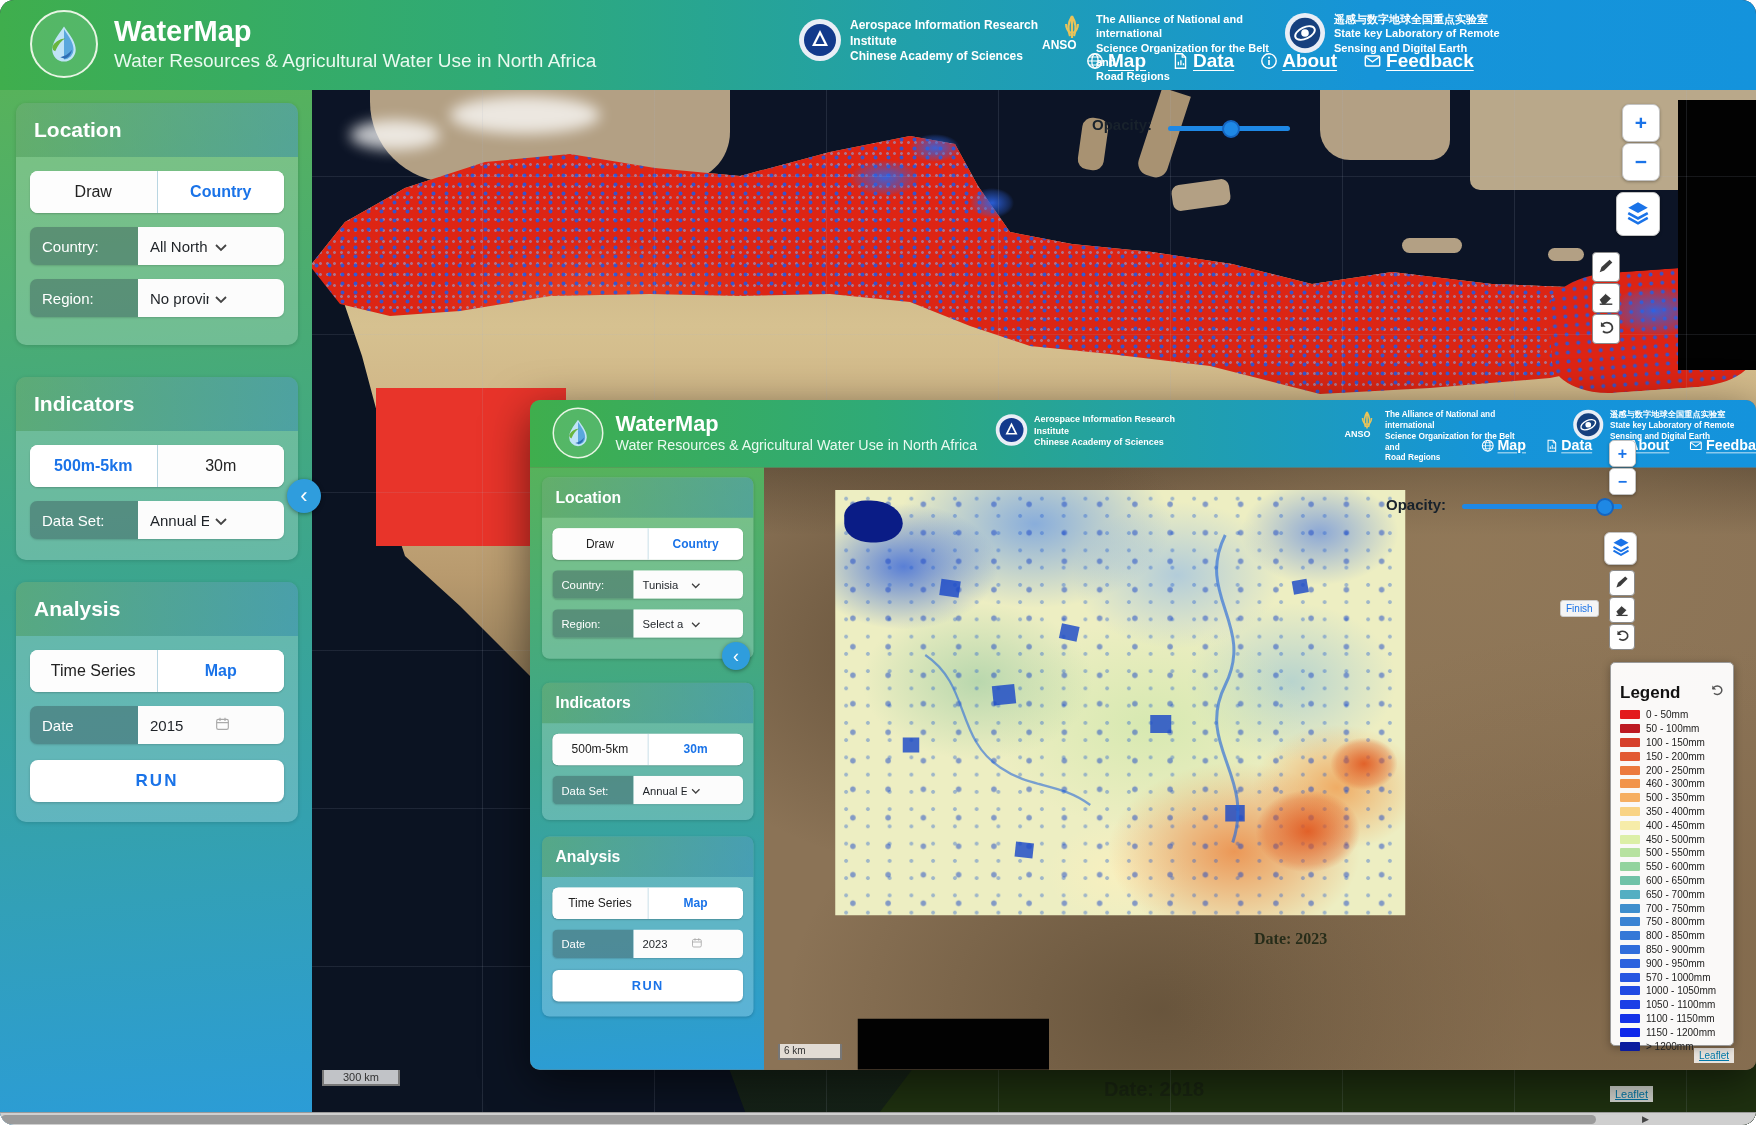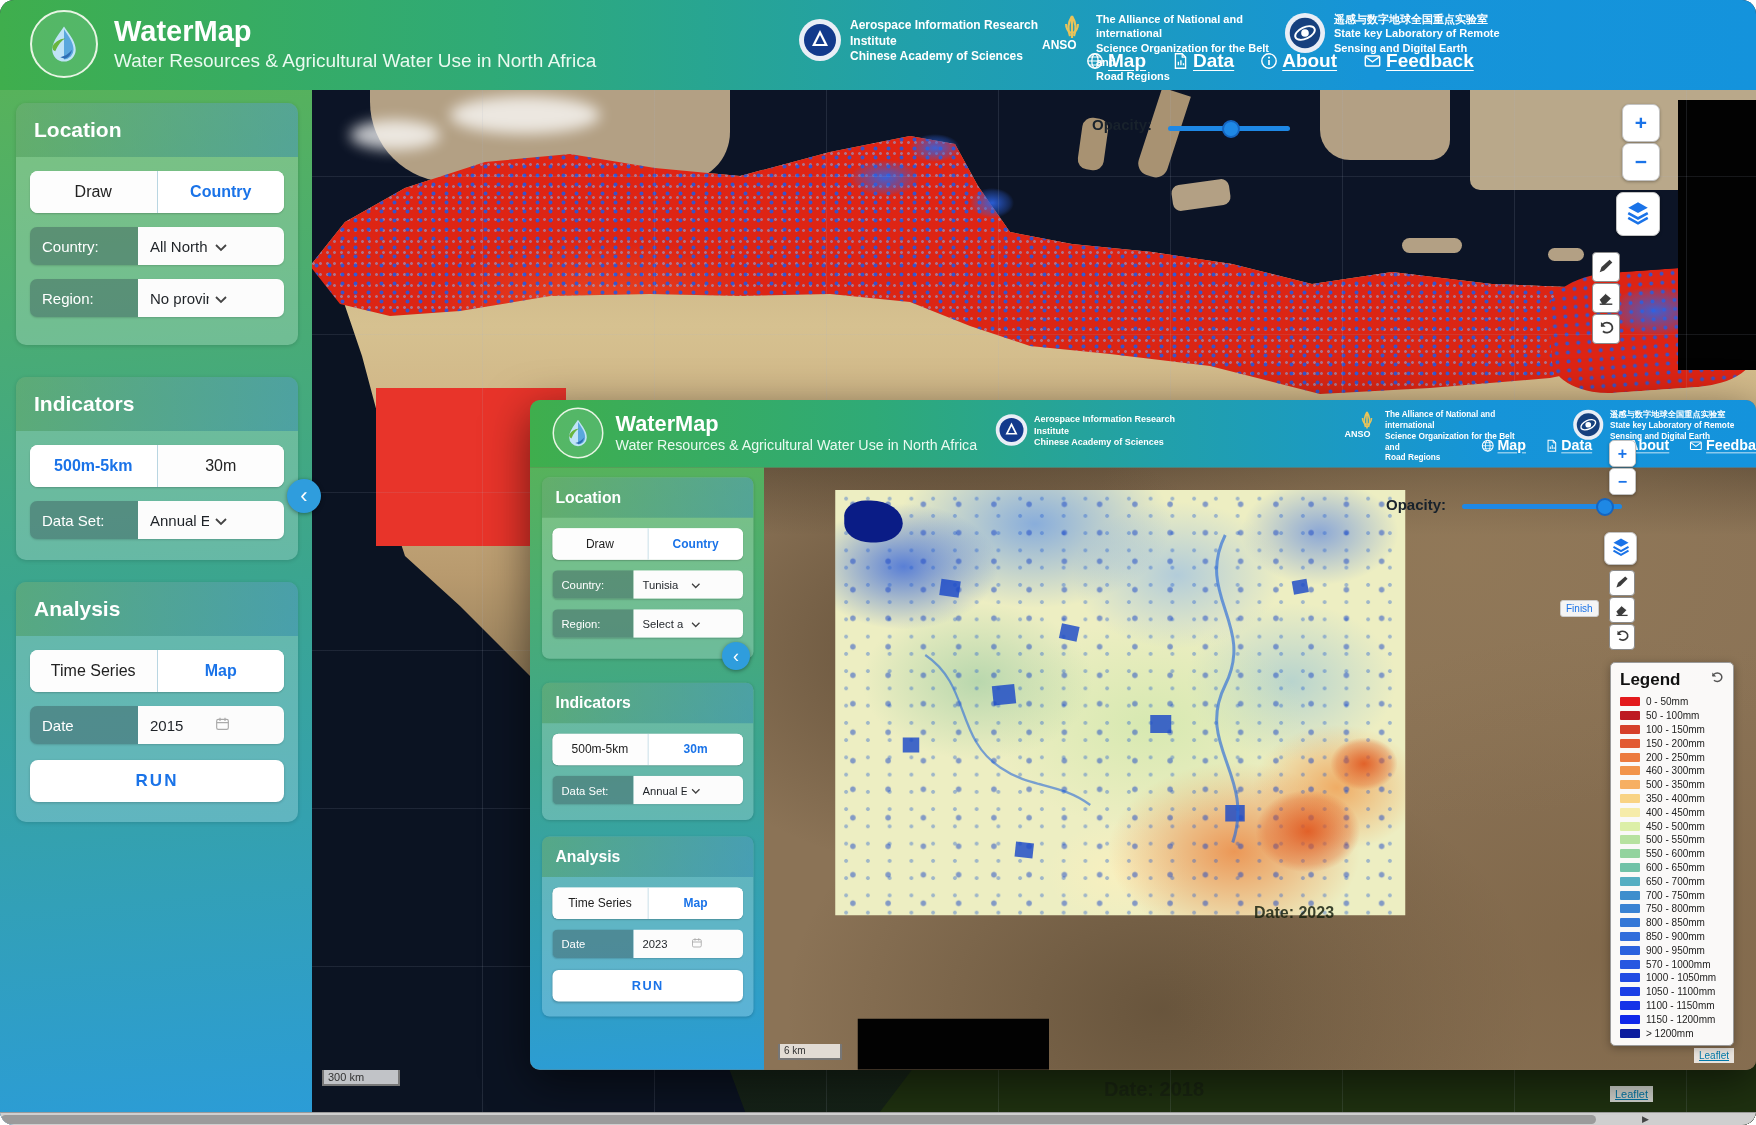--- a/index.html
+++ b/index.html
@@ -123,21 +123,21 @@
       radial-gradient(200px 150px at 80% 45%,rgba(120,180,220,0.45),transparent 70%),
       radial-gradient(240px 170px at 70% 85%,rgba(235,130,60,0.8),transparent 70%),
       radial-gradient(160px 120px at 88% 70%,rgba(240,150,70,0.75),transparent 70%),
       radial-gradient(140px 100px at 50% 90%,rgba(250,240,190,0.85),transparent 70%);
     background-size:47px 38px,29px 23px,auto,auto,auto,auto,auto,auto,auto,auto,auto,auto;}
   .water{position:absolute;left:12px;top:14px;width:78px;height:56px;background:#0a1c86;border-radius:40% 60% 50% 50%;}
   .bsq{position:absolute;background:#1b49c8;opacity:0.82;}
   .orangep{position:absolute;border-radius:45%;background:radial-gradient(closest-side,rgba(224,86,30,0.9),rgba(224,86,30,0.3) 80%,transparent);}
   
   .legend{position:absolute;left:1080px;top:262px;width:124px;height:384px;background:rgba(255,255,255,0.96);
-    border:1px solid #9a9a9a;border-radius:5px;padding:7px 9px;box-sizing:border-box;z-index:50;box-shadow:0 2px 8px rgba(0,0,0,0.3);}
+    border:1px solid #9a9a9a;border-radius:5px;padding:20px 9px;box-sizing:border-box;z-index:50;box-shadow:0 2px 8px rgba(0,0,0,0.3);}
   .lg-title{display:flex;align-items:center;justify-content:space-between;font-size:17px;font-weight:bold;color:#111;margin-bottom:5px;}
   .lg-row{display:flex;align-items:center;gap:6px;height:13.8px;}
   .lg-swatch{width:20px;height:9px;border-radius:1px;flex:0 0 auto;}
   .lg-label{font-size:10px;color:#222;white-space:nowrap;}
   .finishchip{position:absolute;background:#f4f4f4;border:1px solid #ccc;border-radius:3px;color:#1a73e8;
     font-size:10px;padding:2px 5px;z-index:50;cursor:pointer;}
   
   .hscroll{position:absolute;left:0;top:1112px;width:1756px;height:13px;background:#cfcfcf;border-top:1px solid #9a9a9a;z-index:90;}
   .hthumb{position:absolute;left:1px;top:2px;width:1595px;height:9px;border-radius:5px;background:#9b9b9b;cursor:pointer;}
   .harrow{position:absolute;left:1642px;top:0;font-size:9px;color:#444;line-height:13px;}
@@ -167,21 +167,21 @@
       <div class="feat bluep" style="left:540px;top:70px;width:70px;height:36px;"></div>
       <div class="feat bluep" style="left:600px;top:44px;width:50px;height:28px;"></div>
       <div class="feat bluep" style="left:660px;top:98px;width:44px;height:30px;"></div>
       <div class="feat bluep" style="left:1300px;top:196px;width:90px;height:50px;"></div>
       <div class="feat wsah"></div>
       <div class="feat sgreen"></div>
       <div class="feat btile" style="left:1368px;top:10px;width:78px;height:270px;"></div>
       <div class="grid"></div>
 
       <div class="m-datetext" style="left:794px;top:988px;">Date: 2018</div>
-      <div class="scalechip" style="left:12px;top:980px;width:66px;">300 km</div>
+      <div class="scalechip" style="left:12px;top:980px;width:66px;text-align:center;">300 km</div>
       <div class="leafchip" style="left:1300px;top:996px;">Leaflet</div>
 
       <div class="op-label" style="left:782px;top:26px;">Opacity:</div>
       <div class="op-track" style="left:858px;top:36px;width:122px;"></div>
       <div class="op-thumb" style="left:912px;top:30px;"></div>
 
       <button class="sqbtn" style="left:1312px;top:14px;width:38px;height:38px;">+</button>
       <button class="sqbtn" style="left:1312px;top:53px;width:38px;height:38px;">−</button>
       <button class="sqbtn" style="left:1306px;top:102px;width:44px;height:44px;">
         <span><svg width="26" height="26" viewBox="0 0 24 24">
@@ -736,21 +736,21 @@
             <span class="lg-label">1150 - 1200mm</span>
           </div>
 
           <div class="lg-row">
             <span class="lg-swatch" style="background: rgb(11, 27, 158);"></span>
             <span class="lg-label">&gt; 1200mm</span>
           </div>
         </div>
     </div>
 
-    <div class="m-datetext" style="left:724px;top:504px;font-size:16px;">Date: 2023</div>
+    <div class="m-datetext" style="left:724px;top:530px;font-size:16px;font-family:Liberation Serif, serif;">Date: 2023</div>
     <div class="scalechip" style="left:248px;top:644px;width:52px;font-size:10px;">6 km</div>
     <div class="leafchip" style="left:1164px;top:648px;font-size:10px;">Leaflet</div>
   </div>
 
   <div class="hscroll">
     <div class="hthumb"></div>
     <span class="harrow">▶</span>
   </div>
 </div>
 

